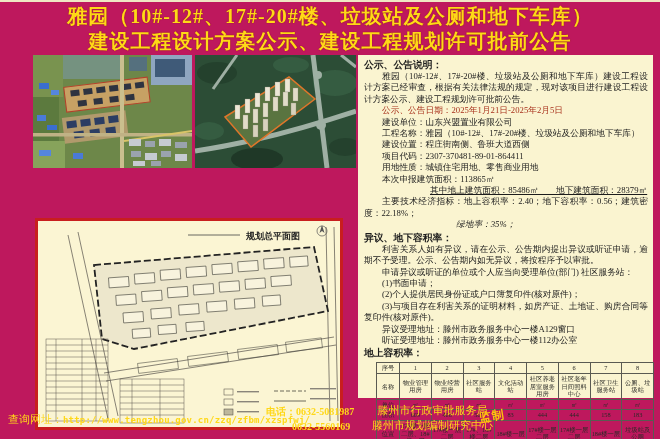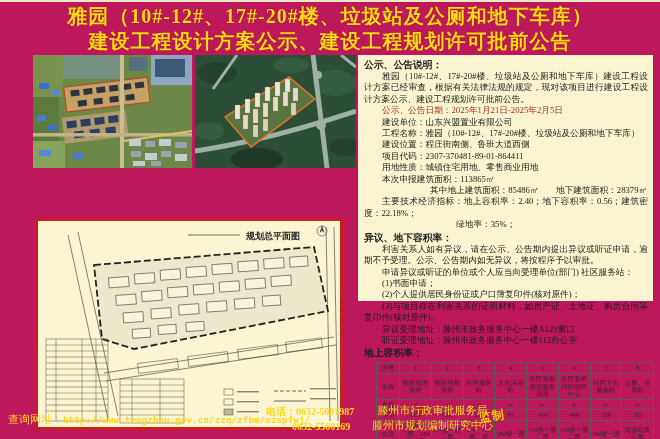--- a/index.html
+++ b/index.html
@@ -20,29 +20,29 @@
   .render{left:195px;top:55px;width:161px;height:113px;}
   .imgbox svg{display:block;width:100%;height:100%;}
   
   .siteplan{
     position:absolute;left:35px;top:186px;width:308px;height:212px;
     background:#fbf5d3;border:3px solid #c81e1e;box-sizing:border-box;margin-top:32px;
   }
   .siteplan svg{display:block;width:100%;height:100%;}
   
   .panel{
-    position:absolute;left:358px;top:55px;width:295px;height:246px;
+    position:absolute;left:358px;top:55px;width:295px;height:343px;
     background:#faf4d0;box-sizing:border-box;padding:3px 5px 2px 6px;
     color:#1c1c1c;
   }
   .panel p{margin:0;font-size:8.7px;line-height:11.4px;text-align:justify;}
   .panel p.h{font-weight:bold;font-size:9.8px;line-height:13px;}
   .ind{text-indent:18px;}
-  .ind2{padding-left:66px;}
-  .ind3{padding-left:92px;}
+  .ind2{padding-left:66px;text-decoration:underline;}
+  .ind3{padding-left:92px;font-style:italic;}
   .red{color:#a8311c;}
   
   .ftable{border-collapse:collapse;margin:3px 0 0 12px;table-layout:fixed;width:278px;}
   .ftable td{
     border:0.7px solid #5a5a52;font-size:6.3px;line-height:7.6px;
     text-align:center;vertical-align:middle;padding:1px 1px;color:#2a2a26;
     word-break:break-all;
   }
   .ftable td.lab{width:20px;}
   

